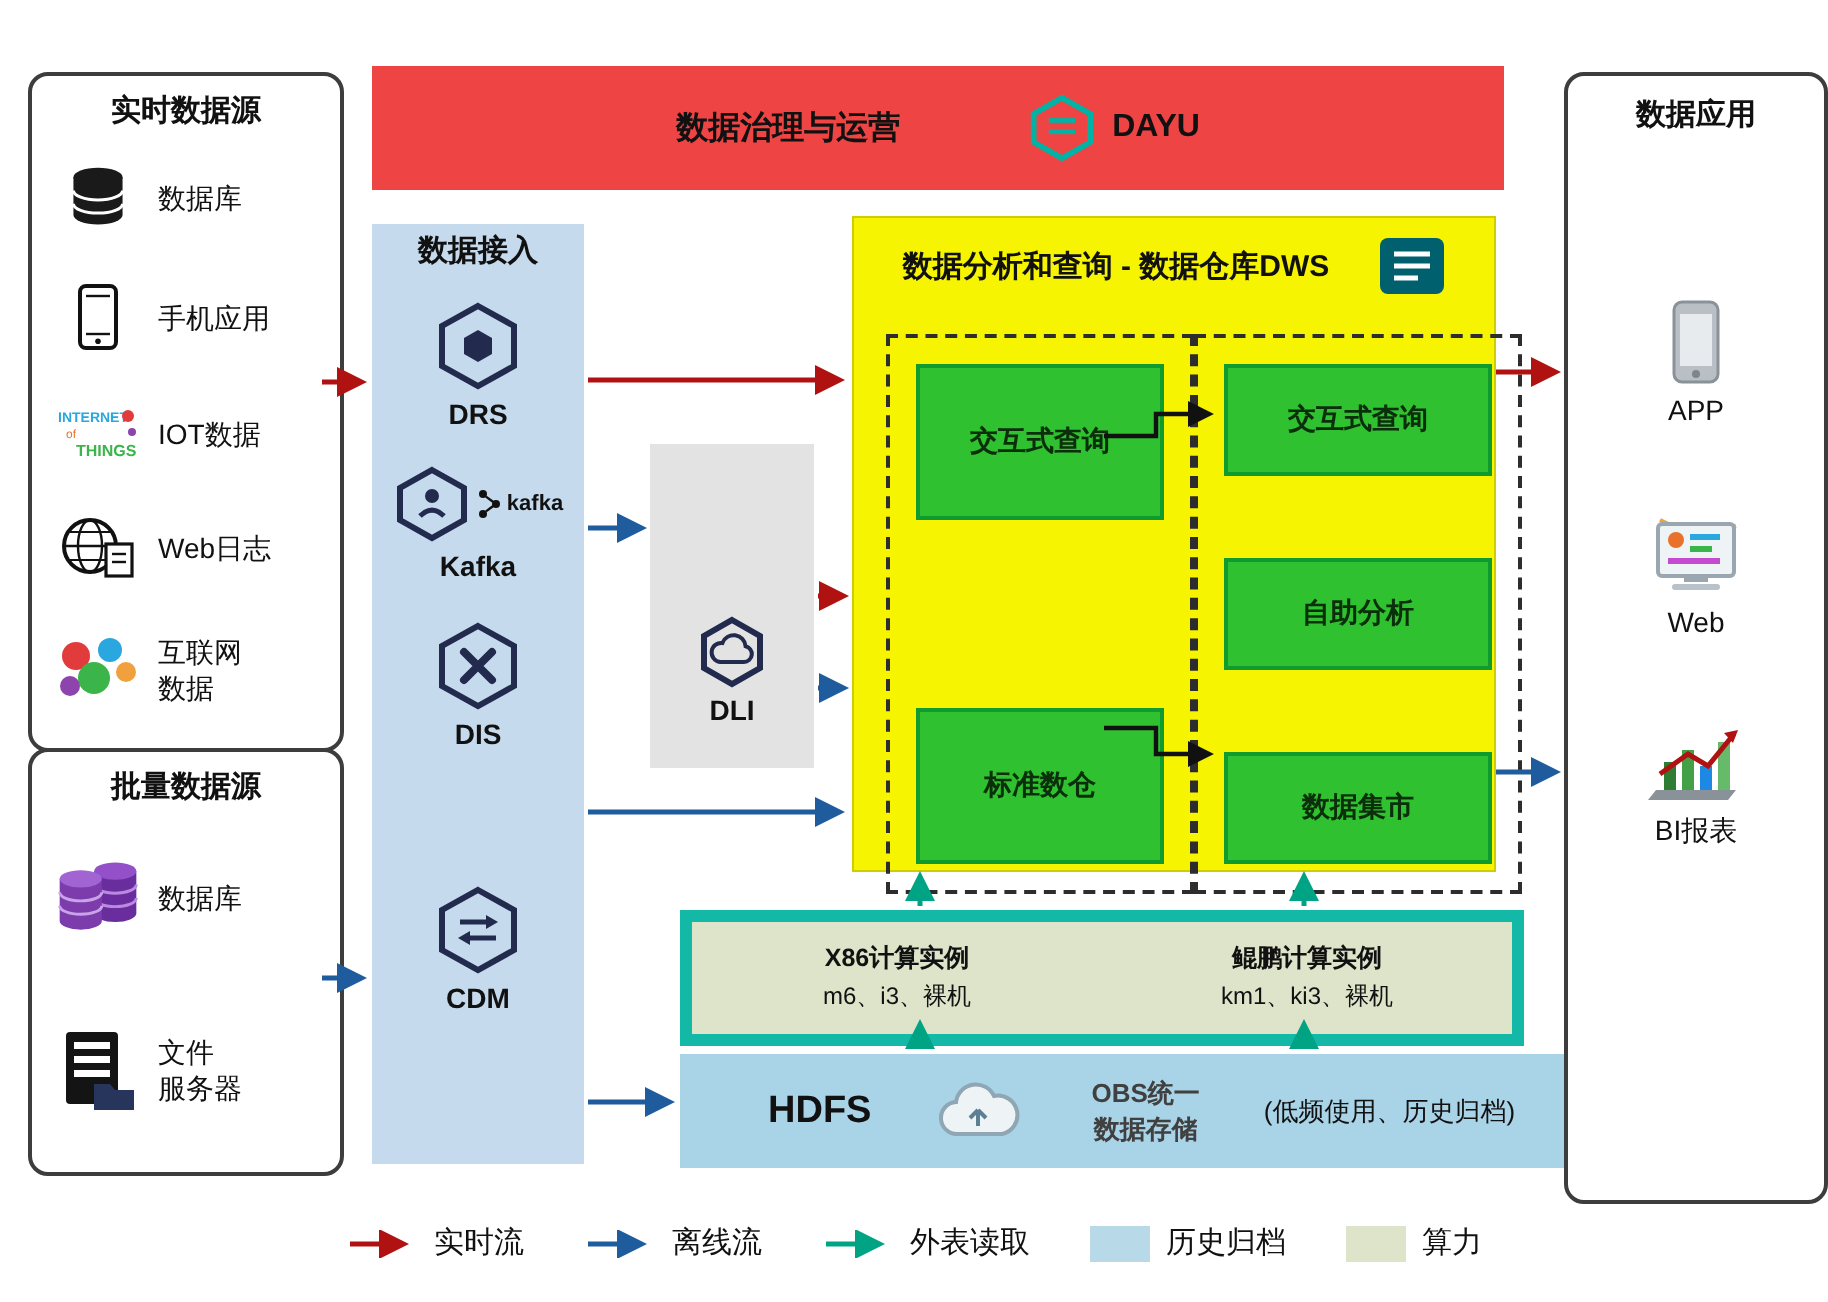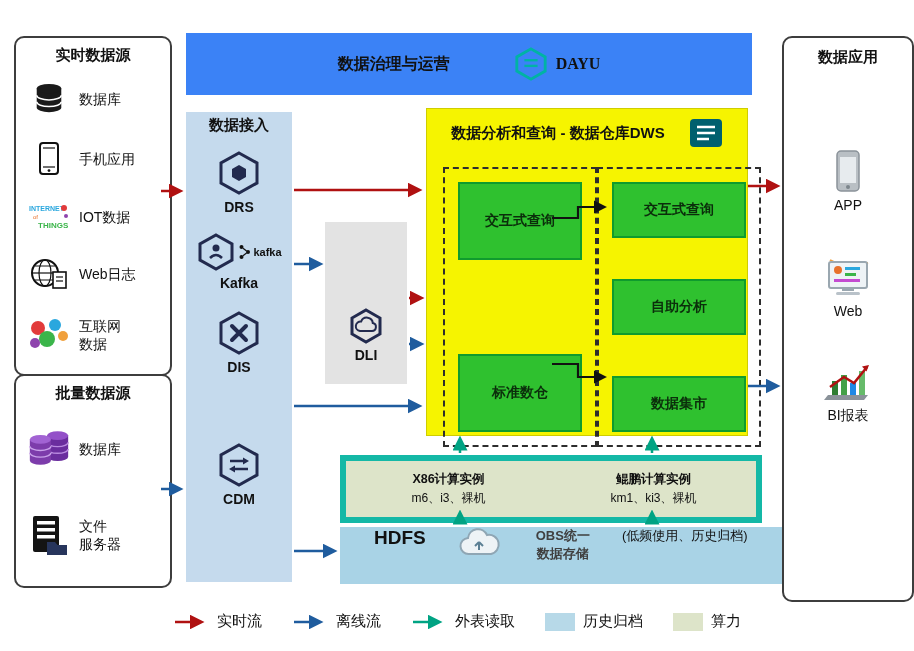--- a/index.html
+++ b/index.html
@@ -23,28 +23,28 @@
   .dws-header{display:flex;align-items:center;justify-content:center;gap:24px;padding-top:9px;}
   .dws-title{font-size:15px;font-weight:bold;color:#111;}
   .dashed{position:absolute;border:2px dashed #2d2d2d;display:flex;flex-direction:column;justify-content:space-between;padding:13px;}
   .greenbox{background:#2fc12f;border:2px solid #0f9b2e;display:flex;align-items:center;justify-content:center;font-size:14px;font-weight:bold;color:#0b2e0b;}
   .gb-tall{height:74px;}
   .gb-short{height:52px;}
   .compute{background:#dde4c9;border:6px solid #14b8a6;display:flex;}
   .compute-cell{flex:1;display:flex;flex-direction:column;align-items:center;justify-content:center;gap:2px;}
   .compute-title{font-size:12.5px;font-weight:bold;color:#111;}
   .compute-models{font-size:12px;color:#111;}
-  .hdfs{background:#a9d3e6;display:flex;align-items:flex-start;gap:32px;padding-left:34px;}
+  .hdfs{background:#a9d3e6;display:flex;align-items:center;gap:32px;padding-left:44px;}
   .hdfs-label{font-size:19px;font-weight:bold;color:#111;}
   .obs-label{font-size:13px;font-weight:bold;color:#404040;text-align:center;line-height:1.35;}
   .obs-note{font-size:13px;color:#111;}
   .apps{padding-top:10px;}
   .app-item{position:absolute;left:0;width:100%;display:flex;flex-direction:column;align-items:center;gap:5px;}
   .app-label{font-size:14px;color:#111;}
-  .banner{background:#3b82f6;display:flex;align-items:center;justify-content:center;gap:64px;font-family:Liberation Serif, serif;}
+  .banner{background:#ef4444;display:flex;align-items:center;justify-content:center;gap:64px;}
   .banner-title{font-size:16px;font-weight:bold;color:#111;}
   .dayu{display:flex;align-items:center;gap:8px;}
   .dayu-label{font-size:16px;font-weight:bold;color:#111;}
   .overlay{position:absolute;left:0;top:0;z-index:10;pointer-events:none;}
   .legend{position:absolute;left:0;top:612px;width:100%;display:flex;justify-content:center;align-items:center;gap:30px;z-index:11;}
   .legend-item{display:flex;align-items:center;gap:8px;}
   .legend-label{font-size:15px;color:#111;}
   .swatch{width:30px;height:18px;display:inline-block;}
   .swatch-history{background:#b7d9e8;}
   .swatch-compute{background:#dde4c9;}

